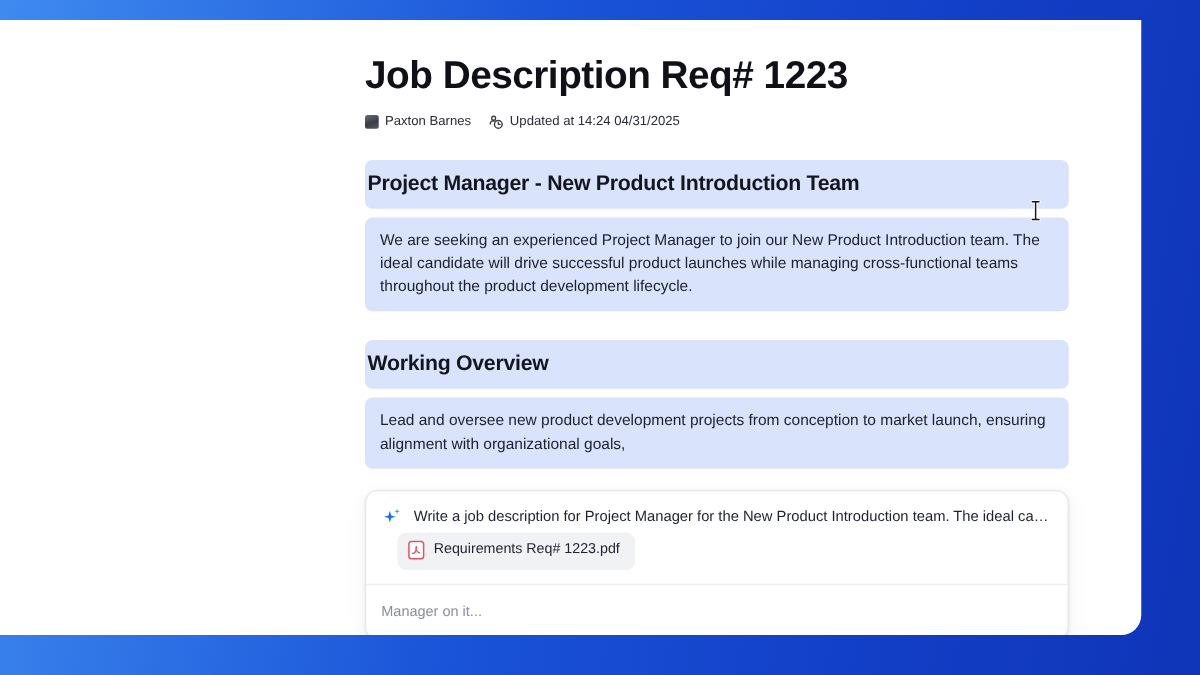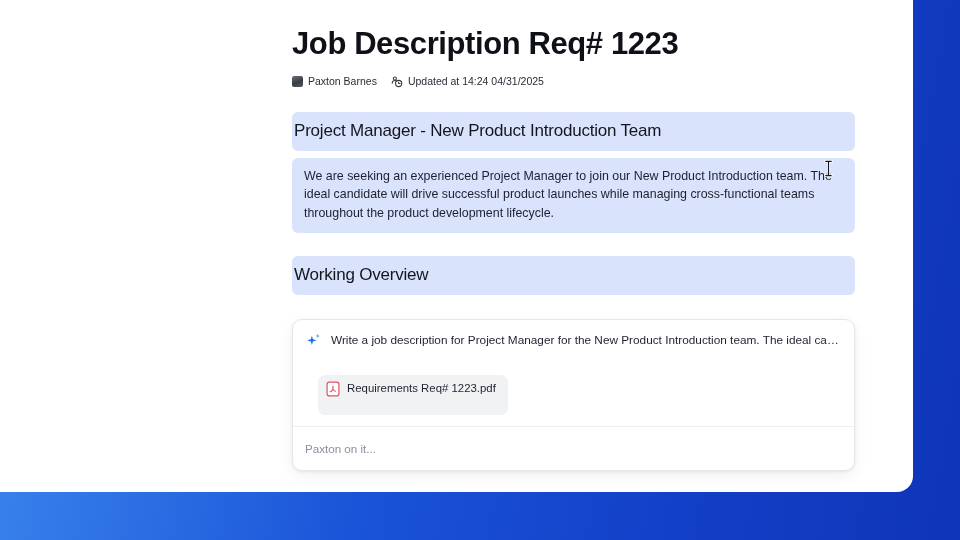--- a/index.html
+++ b/index.html
@@ -13,21 +13,21 @@
   
   #app-background {
     position:absolute; inset:0;
     background:linear-gradient(100deg,#3f8bf0 0%, #1a54d8 42%, #1340c8 72%, #0f35b8 100%);
     z-index:0;
   }
 
   
   #document-surface {
     position:absolute;
-    left:0; top:0;
+    left:0; top:16px;
     width:913px; height:492px;
     background:#ffffff;
     border-bottom-right-radius:16px;
     z-index:1;
     overflow:hidden;
   }
 
   #document-column {
     position:absolute;
     left:292px; top:26px;
@@ -67,21 +67,21 @@
   }
   .meta-icon { width:12px; height:12px; flex:none; display:block; }
 
   
   .hl-heading, .hl-para {
     background:#d9e3fb;
     border-radius:6px;
   }
   .hl-heading {
     font-size:17px;
-    font-weight:normal;
+    font-weight:bold;
     color:#14161f;
     letter-spacing:-0.2px;
     padding:9px 0 10px 0;
     text-indent:2px;
     white-space:nowrap;
   }
   .hl-para {
     font-size:12.4px;
     color:#1d2030;
     line-height:1.52;
@@ -112,22 +112,22 @@
     text-overflow:ellipsis;
     flex:1;
     padding-top:1px;
   }
   #ai-attachment-chip {
     display:inline-flex;
     align-items:center;
     gap:7px;
     background:#f1f2f4;
     border-radius:7px;
-    padding:6px 12px 18px 8px;
-    margin:26px 0 0 13px;
+    padding:6px 12px 8px 8px;
+    margin:4px 0 0 13px;
   }
   #pdf-icon { width:14px; height:16px; flex:none; display:block; }
   #ai-attachment-name {
     font-size:11.4px;
     color:#1e2130;
     line-height:1;
     white-space:nowrap;
   }
   #ai-card-footer {
     border-top:1px solid #eceef0;
@@ -179,41 +179,42 @@
       <div class="hl-heading">Project Manager - New Product Introduction Team</div>
       <div class="block-gap-sm"></div>
       <div class="hl-para">We are seeking an experienced Project Manager to join our New Product Introduction team. The ideal candidate will drive successful product launches while managing cross-functional teams throughout the product development lifecycle.</div>
     </div>
 
     <div class="block-gap-lg"></div>
 
     <div>
       <div class="hl-heading">Working Overview</div>
       <div class="block-gap-sm"></div>
+      <div class="hl-para">Lead and oversee new product development projects from conception to market launch, ensuring alignment with organizational goals,</div>
     </div>
 
     <div id="ai-card">
       <div id="ai-card-body">
         <div id="ai-prompt-row">
           <svg id="sparkle-icon" viewBox="0 0 20 20">
             <path d="M8.1 4.3 L9.35 8.6 L13.6 9.85 L9.35 11.1 L8.1 15.4 L6.85 11.1 L2.6 9.85 L6.85 8.6 Z" fill="#1b6ef0"></path>
             <path d="M14.9 2.2 L15.5 4.2 L17.5 4.8 L15.5 5.4 L14.9 7.4 L14.3 5.4 L12.3 4.8 L14.3 4.2 Z" fill="#4b93f5"></path>
           </svg>
           <span id="ai-prompt-text">Write a job description for Project Manager for the New Product Introduction team. The ideal candid…</span>
         </div>
         <div id="ai-attachment-chip">
           <svg id="pdf-icon" viewBox="0 0 14 16">
             <rect x="1.1" y="1.1" width="11.8" height="13.8" rx="2.2" fill="#fff" stroke="#e0546a" stroke-width="1.2"></rect>
             <path d="M7 5.2 c-0.55 1.1 -0.2 2.6 0.45 3.5 c0.6 0.85 1.6 1.5 2.25 1.6 M7 5.2 c0.35 1.4 0.05 3.1 -0.75 4.2 c-0.65 0.9 -1.6 1.4 -2.15 1.25" fill="none" stroke="#e0546a" stroke-width="1.05" stroke-linecap="round"></path>
           </svg>
           <span id="ai-attachment-name">Requirements Req# 1223.pdf</span>
         </div>
       </div>
       <div id="ai-card-footer">
-        <span id="ai-status-text">Paxton on it...</span>
+        <span id="ai-status-text">Manager on it...</span>
       </div>
     </div>
 
   </div>
 </div>
 
 <svg id="text-cursor" viewBox="0 0 9 17">
   <path d="M4.5 1.6 V15.4 M1.6 1.4 H7.4 M1.6 15.6 H7.4" stroke="#ffffff" stroke-width="2.6" stroke-linecap="round" fill="none"></path>
   <path d="M4.5 1.6 V15.4 M1.8 1.4 H7.2 M1.8 15.6 H7.2" stroke="#15171f" stroke-width="1.15" stroke-linecap="round" fill="none"></path>
 </svg>

